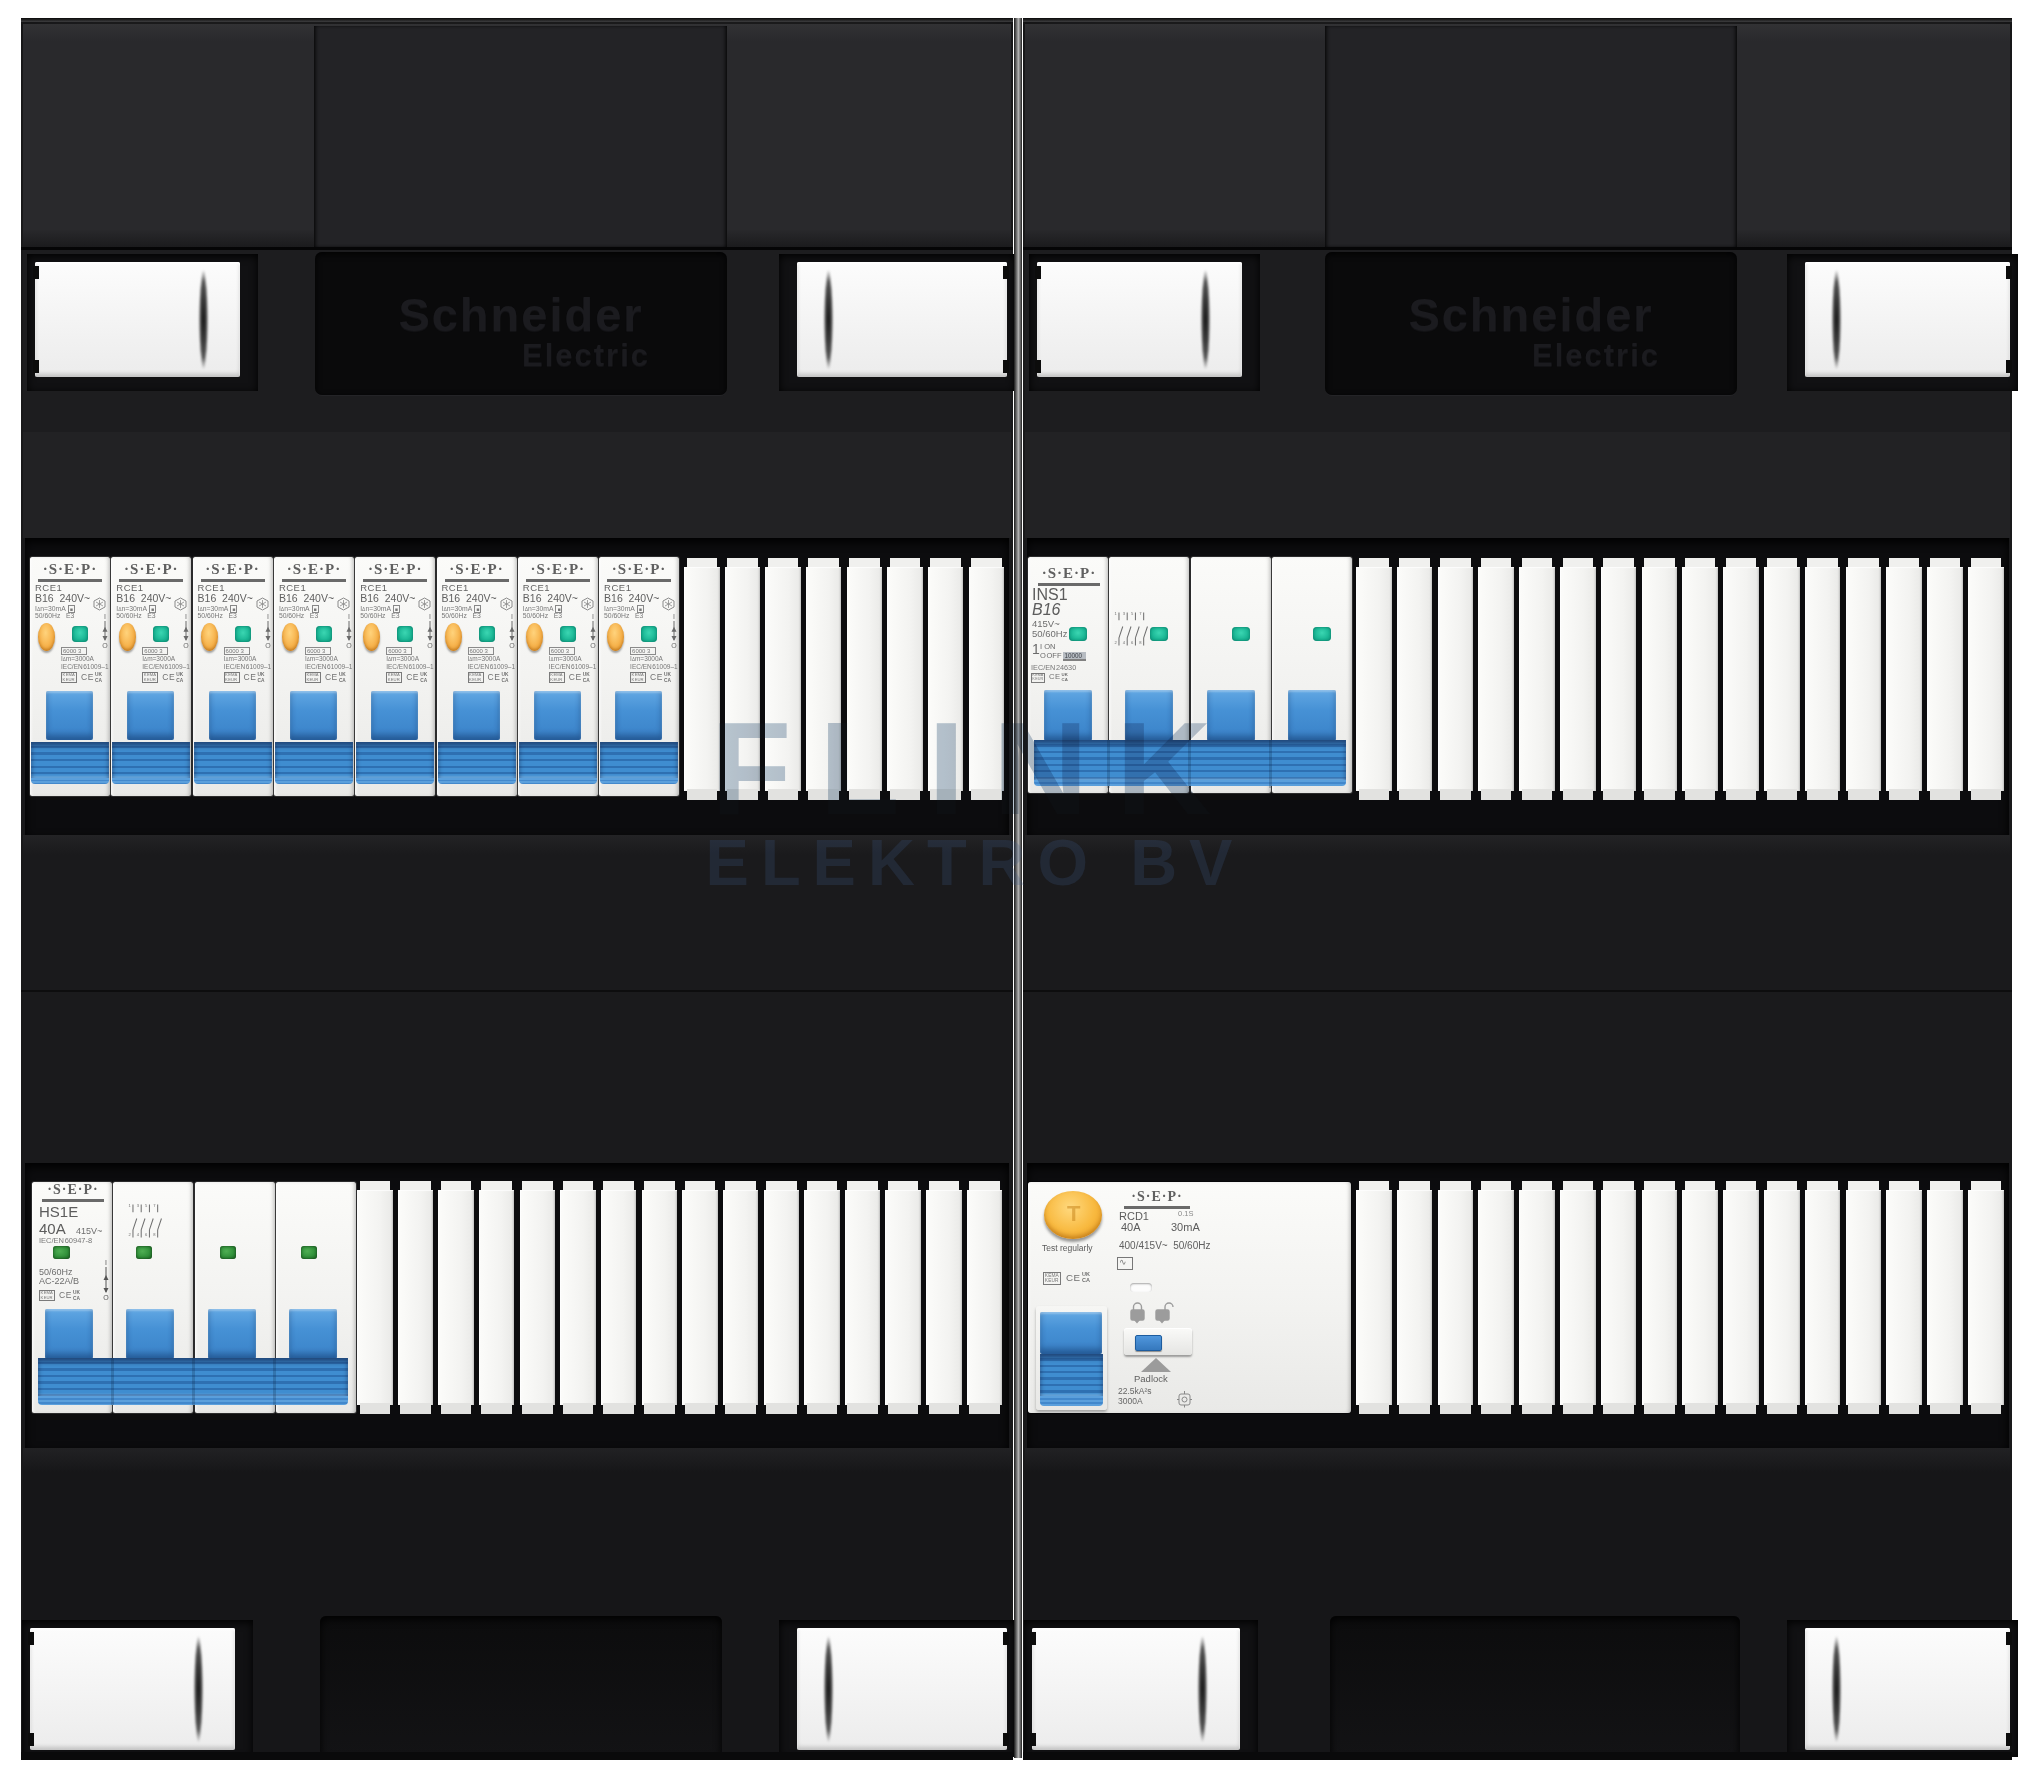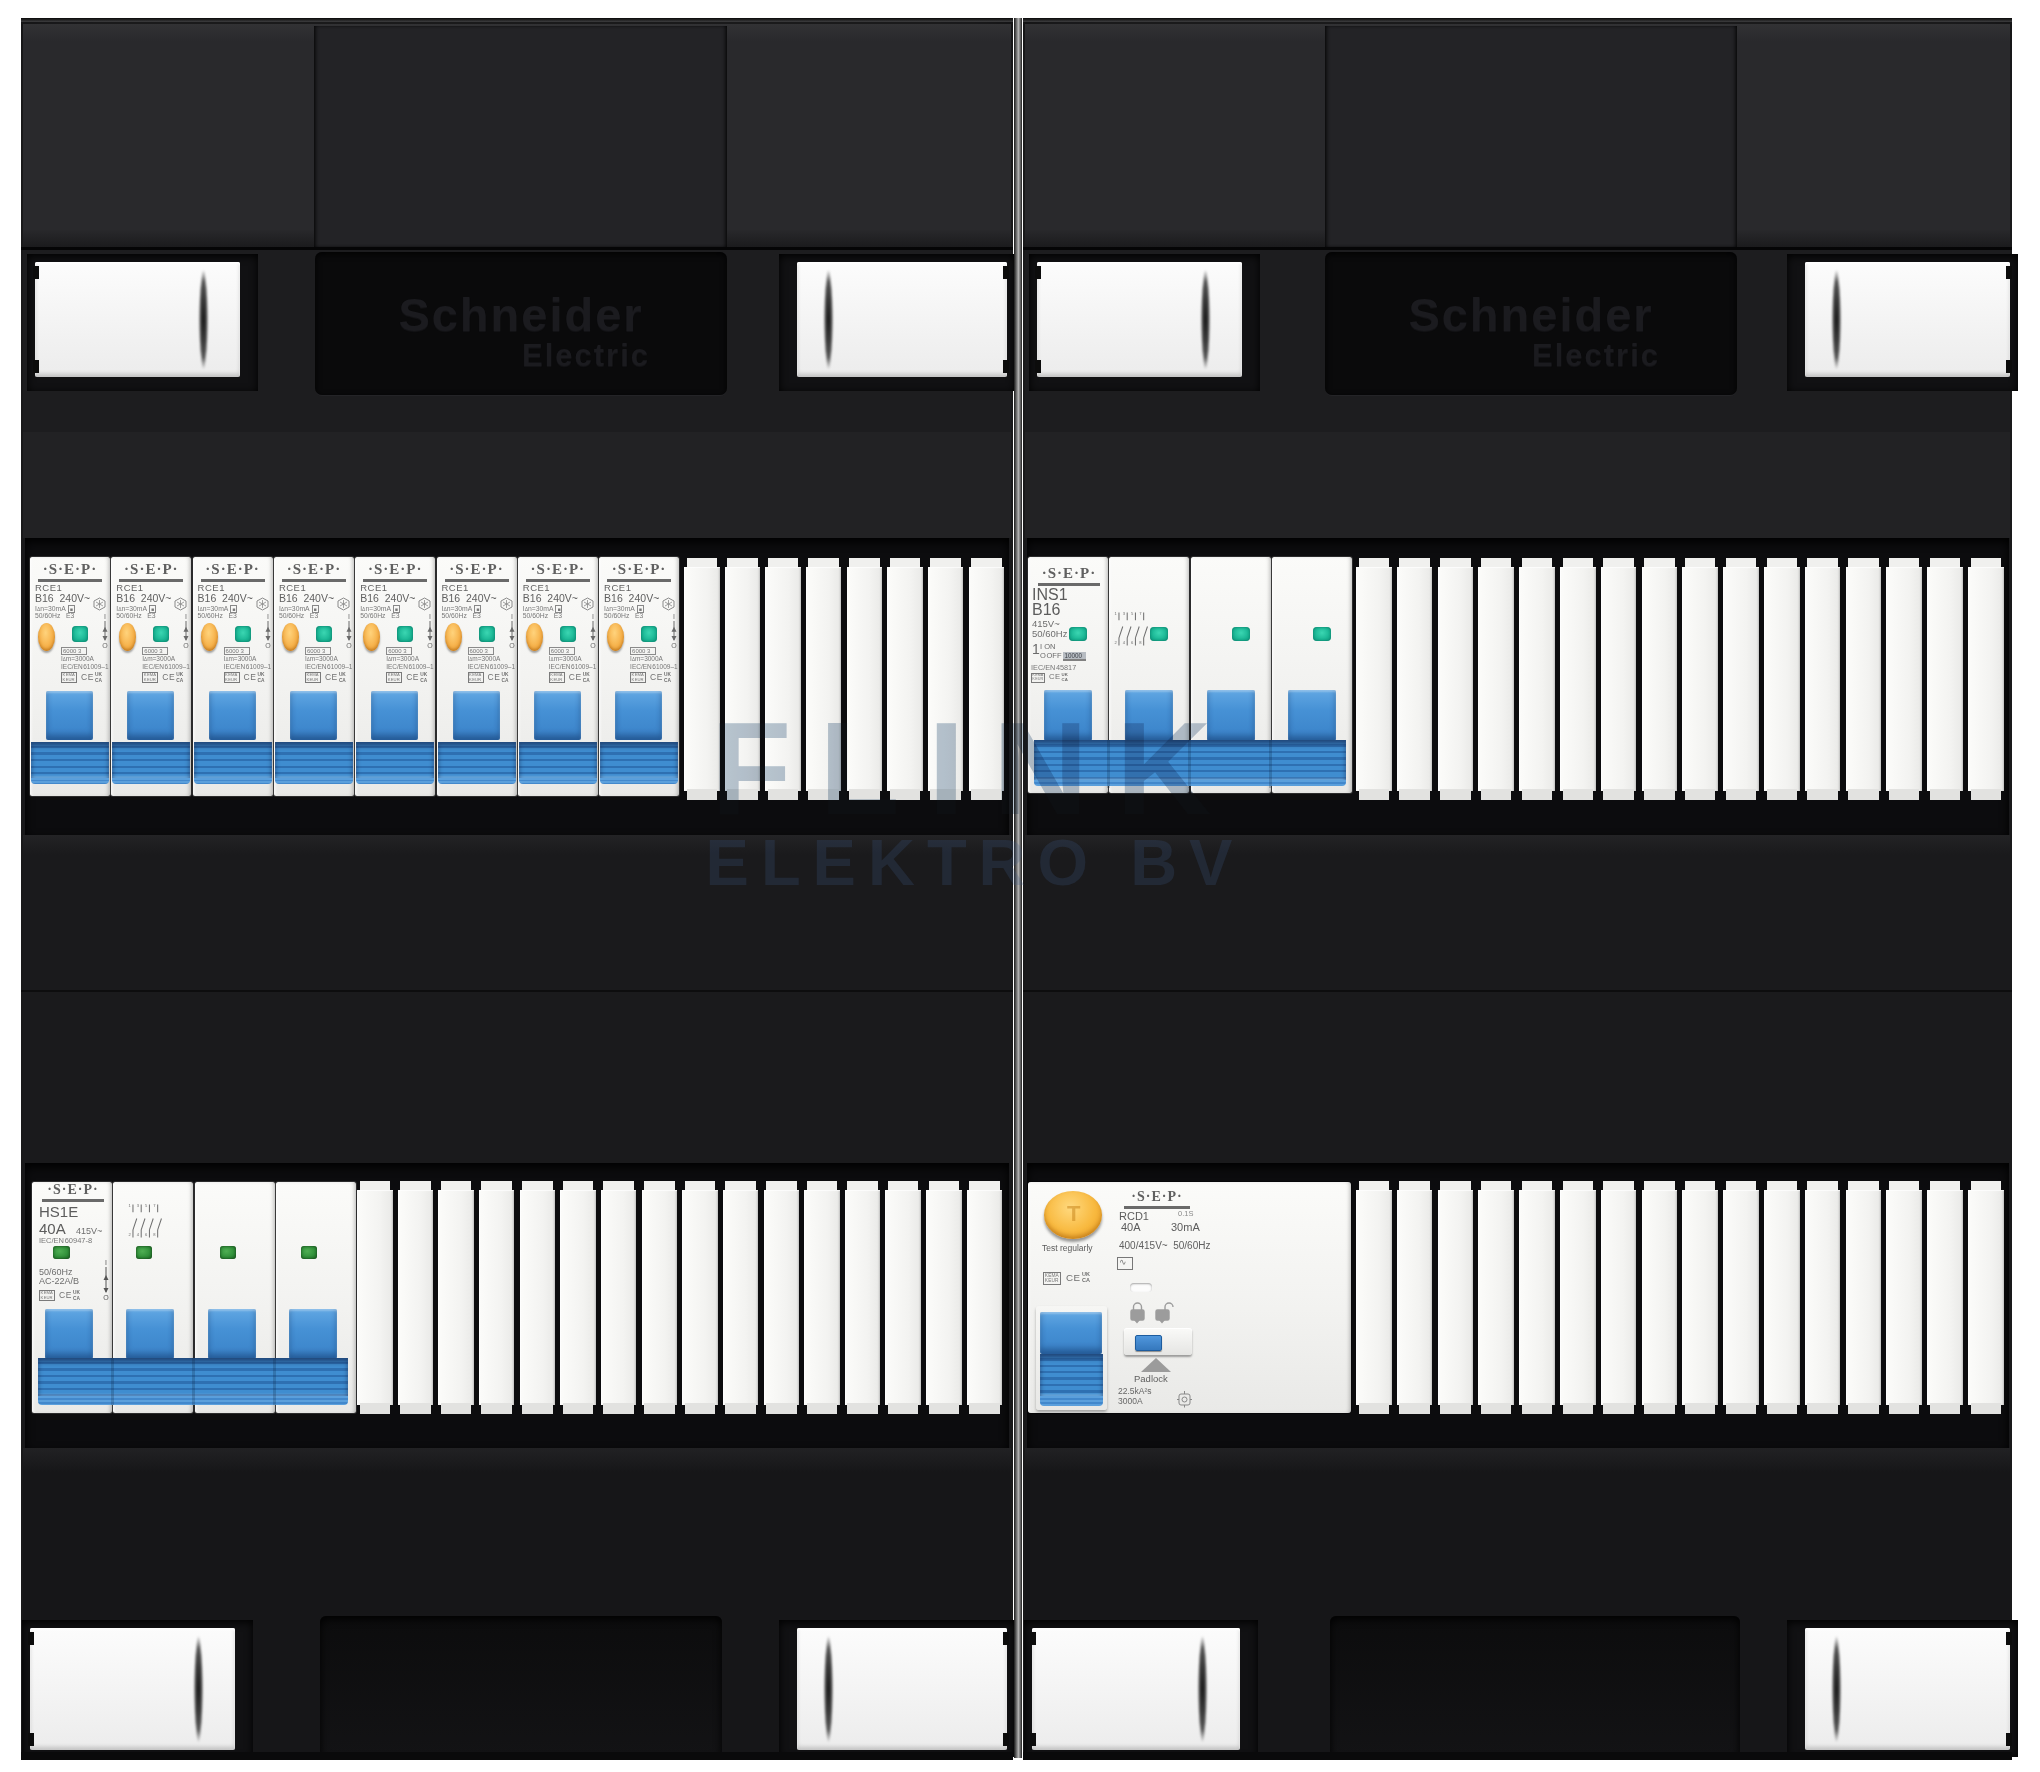--- a/index.html
+++ b/index.html
@@ -368,30 +368,30 @@
 <div class="" style="left:971.05px;top:558px;width:30.5px;height:11px;background:#f0f0ee;"></div>
 <div class="" style="left:968.55px;top:567px;width:35.5px;height:224px;background:linear-gradient(90deg,#fcfcfa 0%,#f3f3f1 65%,#e9e9e7 100%);box-shadow:inset 1px 1px 1px rgba(255,255,255,.8),inset -2px 0 2px -1px rgba(0,0,0,.18);"></div>
 <div class="" style="left:971.05px;top:789px;width:30.5px;height:11px;background:#e2e2e0;"></div>
 <div class="" style="left:1028.0px;top:557px;width:80px;height:236px;background:linear-gradient(180deg,#fbfbf9 0%,#f2f2f0 55%,#e9e9e7 100%);border-radius:2.5px;box-shadow:inset 2px 0 3px -1px rgba(255,255,255,.9),inset -3px 0 4px -2px rgba(0,0,0,.28),0 0 0 1px rgba(70,70,70,.55);"></div>
 <div class="" style="left:1109.3px;top:557px;width:80px;height:236px;background:linear-gradient(180deg,#fbfbf9 0%,#f2f2f0 55%,#e9e9e7 100%);border-radius:2.5px;box-shadow:inset 2px 0 3px -1px rgba(255,255,255,.9),inset -3px 0 4px -2px rgba(0,0,0,.28),0 0 0 1px rgba(70,70,70,.55);"></div>
 <div class="" style="left:1190.6px;top:557px;width:80px;height:236px;background:linear-gradient(180deg,#fbfbf9 0%,#f2f2f0 55%,#e9e9e7 100%);border-radius:2.5px;box-shadow:inset 2px 0 3px -1px rgba(255,255,255,.9),inset -3px 0 4px -2px rgba(0,0,0,.28),0 0 0 1px rgba(70,70,70,.55);"></div>
 <div class="" style="left:1271.9px;top:557px;width:80px;height:236px;background:linear-gradient(180deg,#fbfbf9 0%,#f2f2f0 55%,#e9e9e7 100%);border-radius:2.5px;box-shadow:inset 2px 0 3px -1px rgba(255,255,255,.9),inset -3px 0 4px -2px rgba(0,0,0,.28),0 0 0 1px rgba(70,70,70,.55);"></div>
 <div class="t" style="left:1036.0px;top:566px;width:66px;text-align:center;font-size:15px;font-weight:bold;color:#606060;font-family:'Liberation Serif',serif;letter-spacing:1px;">·S·E·P·</div>
 <div class="" style="left:1038.0px;top:583px;width:62px;height:2.5px;background:#6a6a6a;"></div>
 <div class="t" style="left:1032.0px;top:587px;font-size:16px;color:#5c5c5c;">INS1</div>
-<div class="t" style="left:1032.0px;top:602px;font-size:16px;color:#5c5c5c;">B16</div>
+<div class="t" style="left:1032.0px;top:602px;font-size:16px;color:#5c5c5c;font-style:italic;">B16</div>
 <div class="t" style="left:1032.0px;top:619px;font-size:9.5px;color:#6e6e6e;">415V~</div>
 <div class="t" style="left:1032.0px;top:629px;font-size:9.5px;color:#6e6e6e;">50/60Hz</div>
 <div class="" style="left:1069.0px;top:627px;width:18px;height:14px;background:radial-gradient(ellipse at 50% 42%,#3bd6b2 0%,#1cb896 55%,#0e9a7d 100%);border-radius:4px;box-shadow:inset 0 0 3px #0a7a66;"></div>
 <div class="t" style="left:1032.0px;top:642px;font-size:14px;color:#6a6a6a;">1</div>
 <div class="t" style="left:1040.0px;top:643px;font-size:7.5px;color:#6a6a6a;">I&nbsp;ON</div>
 <div class="t" style="left:1040.0px;top:652px;font-size:7.5px;color:#6a6a6a;">O OFF</div>
 <div class="" style="left:1063.0px;top:652px;width:23px;height:9px;background:#b7bcc2;border-bottom:2px solid #808080;"></div>
 <div class="t" style="left:1064.5px;top:653px;font-size:6.3px;color:#3c4148;">10000</div>
-<div class="t" style="left:1031.0px;top:664px;font-size:7.3px;color:#777;">IEC/EN 45817</div>
+<div class="t" style="left:1031.0px;top:664px;font-size:7.3px;color:#777;">IEC/EN 24630</div>
 <div class="" style="left:1031.0px;top:673px;width:14.4px;height:9.9px;border:1px solid #7a7a7a;"></div>
 <div class="t" style="left:1032.35px;top:673.9px;font-size:3.7800000000000002px;color:#777;letter-spacing:0;">K EMA</div>
 <div class="t" style="left:1032.35px;top:677.95px;font-size:3.7800000000000002px;color:#777;">K EUR</div>
 <div class="t" style="left:1049.0px;top:673.45px;font-size:7.65px;color:#707070;letter-spacing:.5px;">CE</div>
 <div class="t" style="left:1061.6px;top:673px;font-size:4.32px;color:#6e6e6e;font-weight:bold;">UK</div>
 <div class="t" style="left:1061.6px;top:677.95px;font-size:4.32px;color:#6e6e6e;font-weight:bold;">CA</div>
 <svg class="t" style="left:1112.3px;top:610px" width="38" height="38" viewBox="0 0 52 60">
 <g stroke="#6e6e6e" stroke-width="1.6" fill="none">
 <path d="M7 4v12M20 4v12M33 4v12M46 4v12"></path>
 <path d="M7 44v12M20 44v12M33 44v12M46 44v12"></path>

